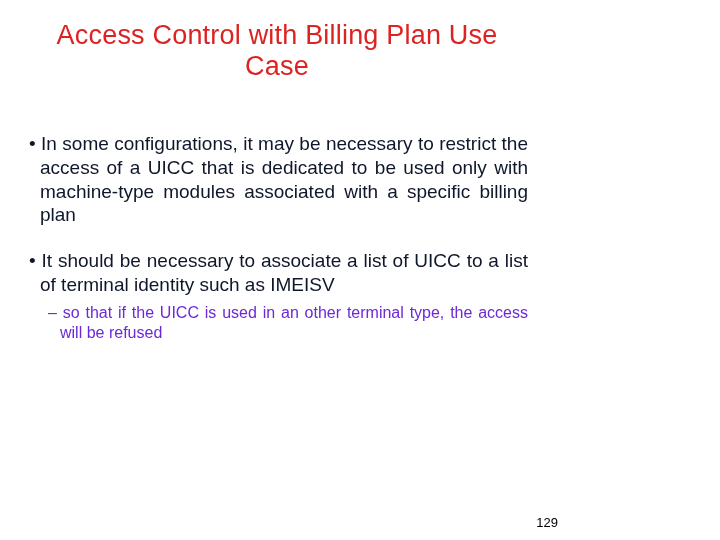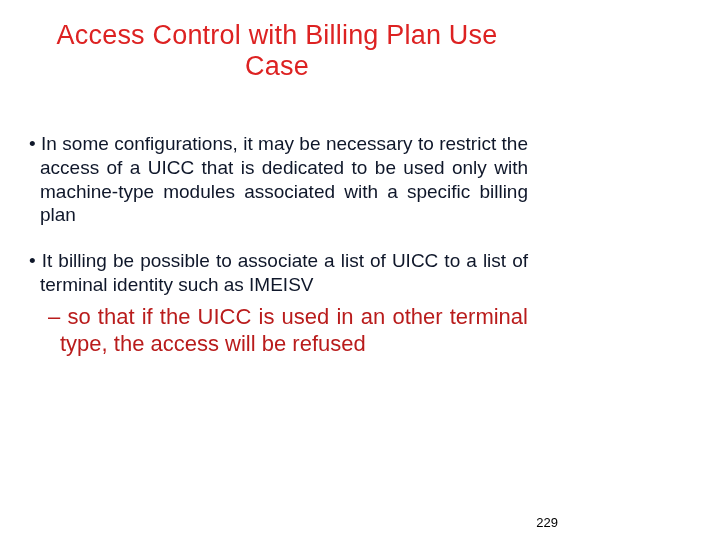--- a/index.html
+++ b/index.html
@@ -27,22 +27,22 @@
     line-height: 1.25;
     text-align: justify;
     margin-bottom: 22px;
     padding-left: 14px;
     text-indent: -11px;
   }
   .bullet-l1::before {
     content: "• ";
   }
   .bullet-l2 {
-    color: #b91c1c;
-    font-size: 22px;
+    color: #6d28d9;
+    font-size: 16px;
     line-height: 1.25;
     text-align: justify;
     margin-top: -16px;
     margin-bottom: 28px;
     padding-left: 34px;
     text-indent: -12px;
   }
   .bullet-l2::before {
     content: "– ";
   }
@@ -55,18 +55,18 @@
   }
 </style>
 </head>
 <body>
 
 <div class="slide">
   <h1 class="title">Access Control with Billing Plan Use Case</h1>
 
   <div class="bullets">
     <p class="bullet-l1">In some configurations, it may be necessary to restrict the access of a UICC that is dedicated to be used only with machine-type modules associated with a specific billing plan</p>
-    <p class="bullet-l1">It billing be possible to associate a list of UICC to a list of terminal identity such as IMEISV</p>
+    <p class="bullet-l1">It should be necessary to associate a list of UICC to a list of terminal identity such as IMEISV</p>
     <p class="bullet-l2">so that if the UICC is used in an other terminal type, the access will be refused</p>
   </div>
 
-  <div class="page-number">229</div>
+  <div class="page-number">129</div>
 </div>
 
 </body></html>

